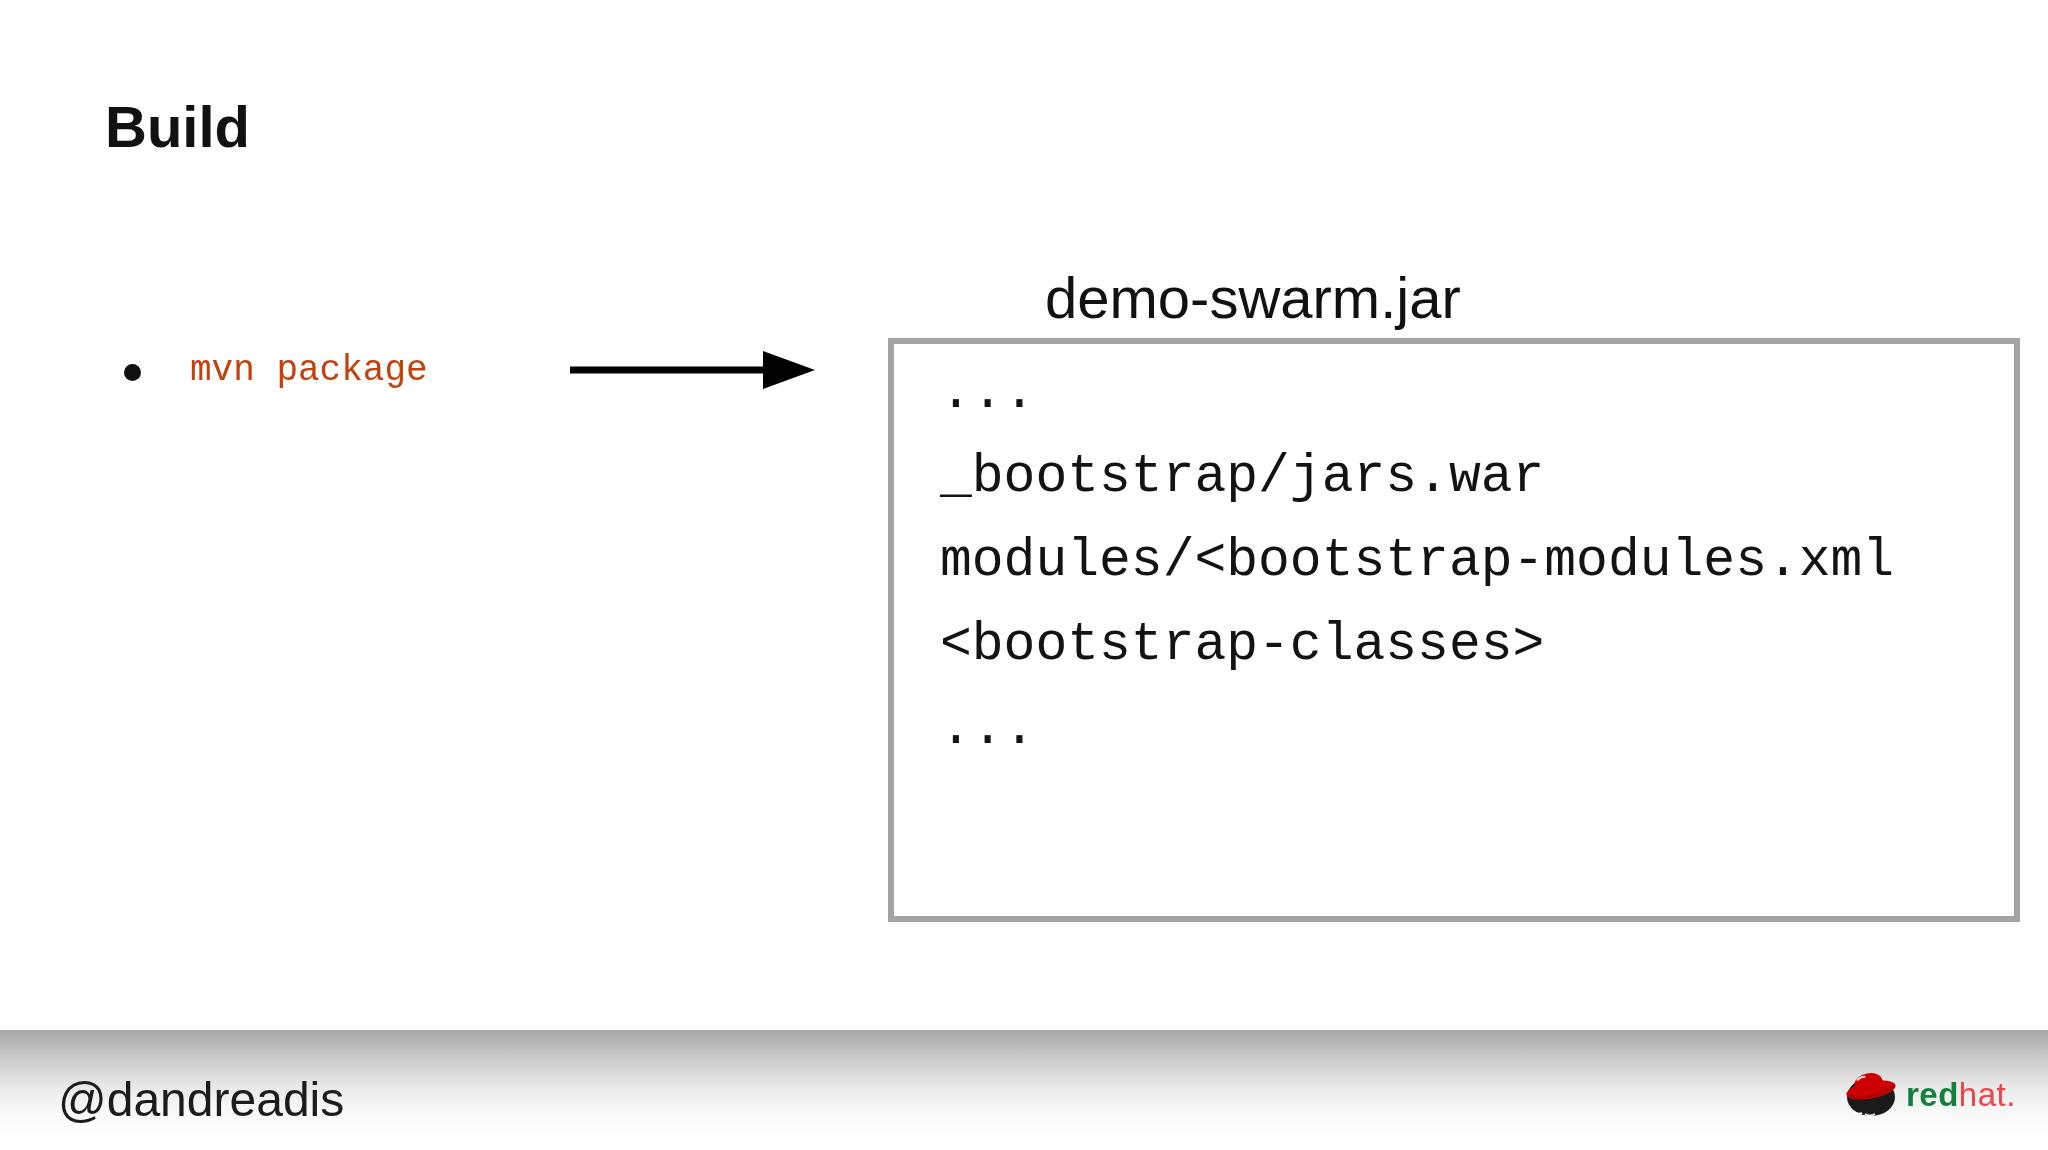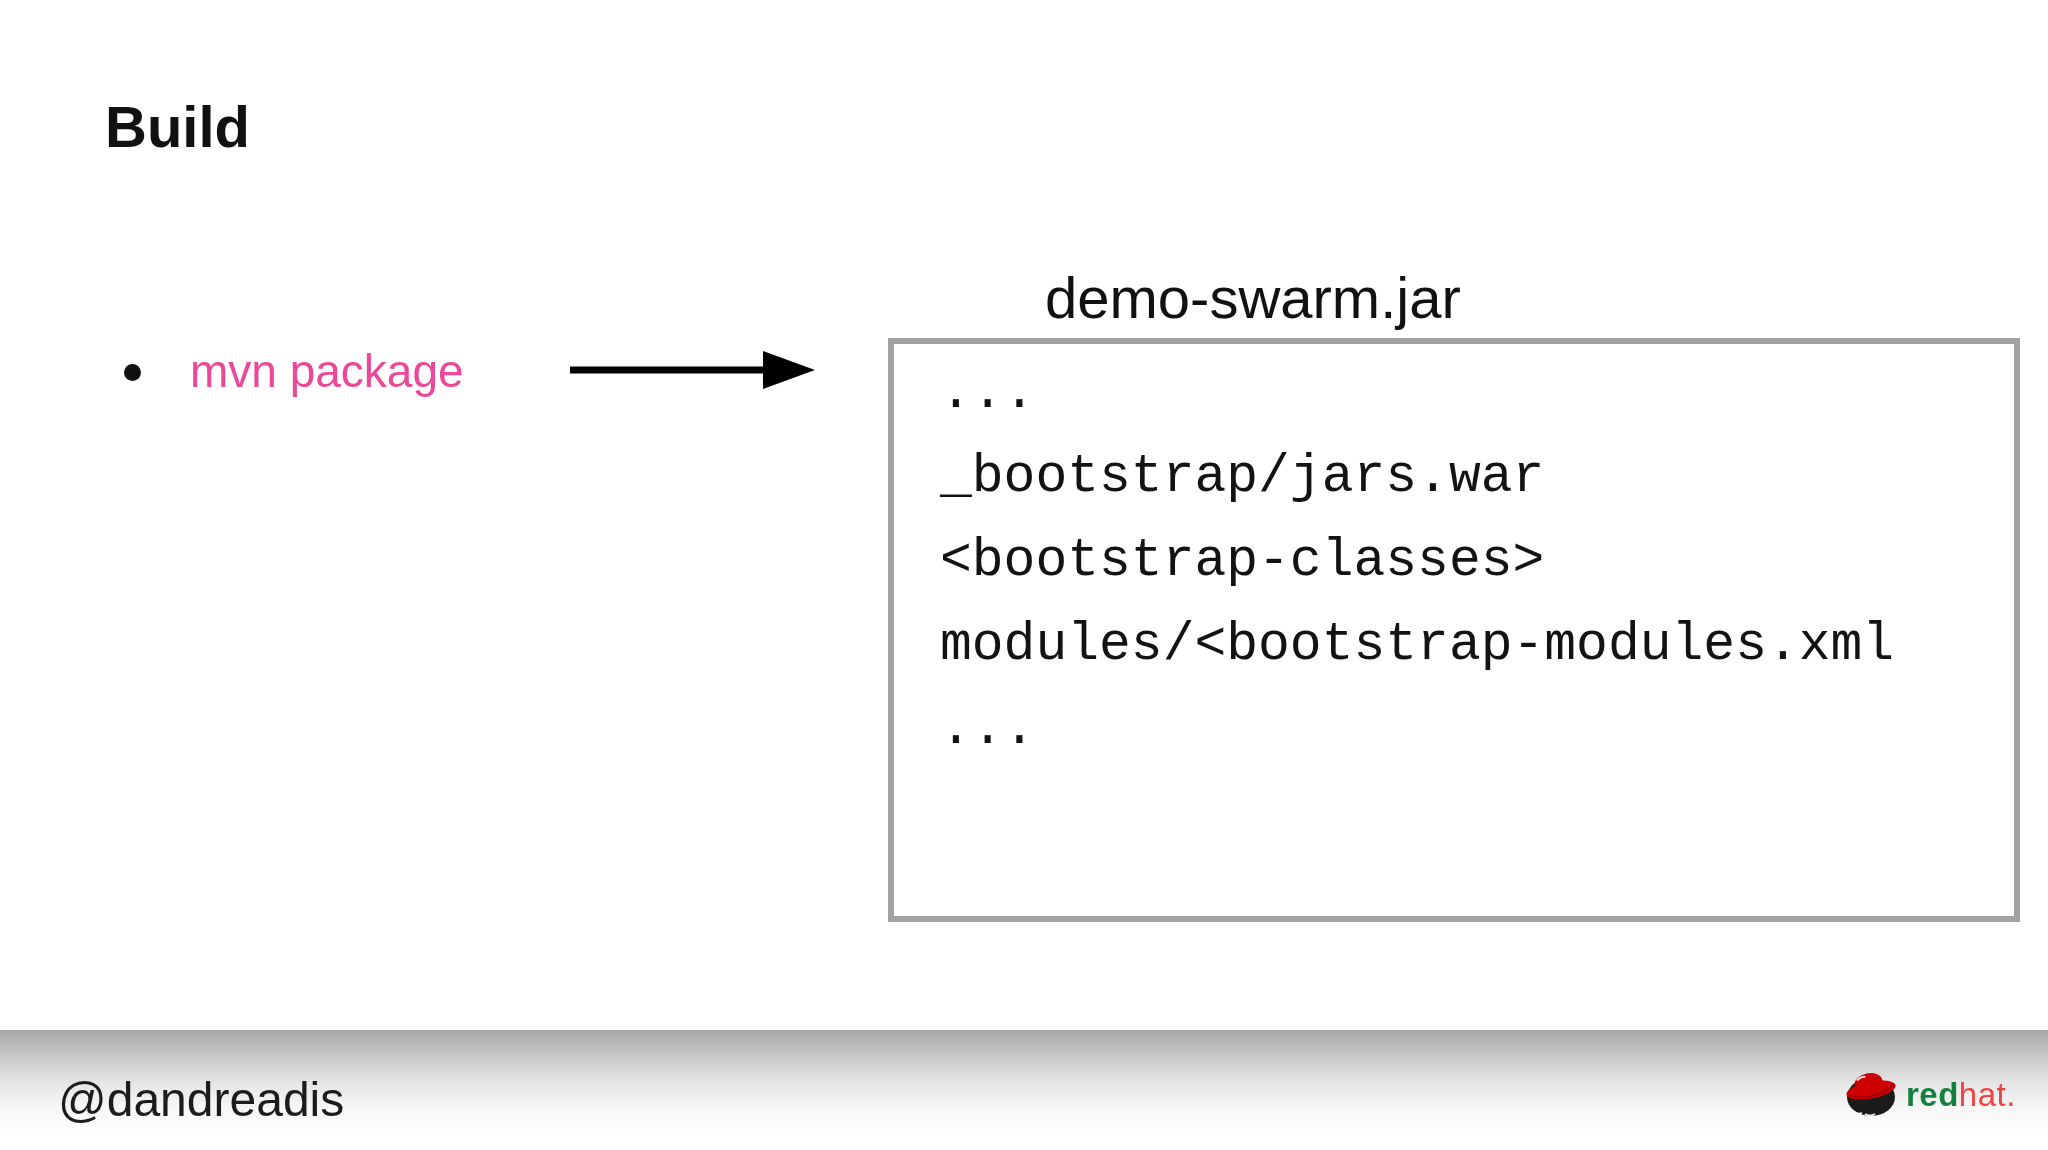--- a/index.html
+++ b/index.html
@@ -17,22 +17,22 @@
   }
   .bullet-row {
     position: absolute; left: 124px; top: 342px;
     display: flex; align-items: center;
   }
   .bullet-dot {
     width: 17px; height: 17px; border-radius: 50%;
     background: #111; flex: 0 0 auto; margin-top: 2px;
   }
   .bullet-text {
-    font-family: Liberation Sans, sans-serif;
-    font-size: 46px; color: #ec4899; margin-left: 49px;
+    font-family: Liberation Mono, monospace;
+    font-size: 36px; color: #c2410c; margin-left: 49px;
     white-space: pre; line-height: 58px;
   }
   .arrow-svg { position: absolute; left: 570px; top: 345px; }
   .jar-label {
     position: absolute; left: 1037px; top: 266px;
     font-size: 58px; color: #111; line-height: 1.1; white-space: pre; margin-left: 8px;
   }
   .jar-box {
     position: absolute; left: 888px; top: 338px;
     width: 1132px; height: 584px;
@@ -80,22 +80,22 @@
 <svg class="arrow-svg" width="245" height="50" viewBox="0 0 245 50">
   <rect x="0" y="21.5" width="198" height="7" fill="#000"></rect>
   <polygon points="193,6 245,25 193,44" fill="#000"></polygon>
 </svg>
 
 <div class="jar-label">demo-swarm.jar</div>
 
 <div class="jar-box">
   <div class="jar-line">...</div>
   <div class="jar-line">_bootstrap/jars.war</div>
+  <div class="jar-line">modules/&lt;bootstrap-modules.xml</div>
   <div class="jar-line">&lt;bootstrap-classes&gt;</div>
-  <div class="jar-line">modules/&lt;bootstrap-modules.xml</div>
   <div class="jar-line">...</div>
 </div>
 
 <div class="footer-band"></div>
 
 <div class="footer-handle">@dandreadis</div>
 
 <div class="redhat-logo">
   <svg width="52" height="47" viewBox="0 0 52 47">
     <ellipse cx="26" cy="27" rx="24" ry="19" fill="#1b1b1b"></ellipse>

